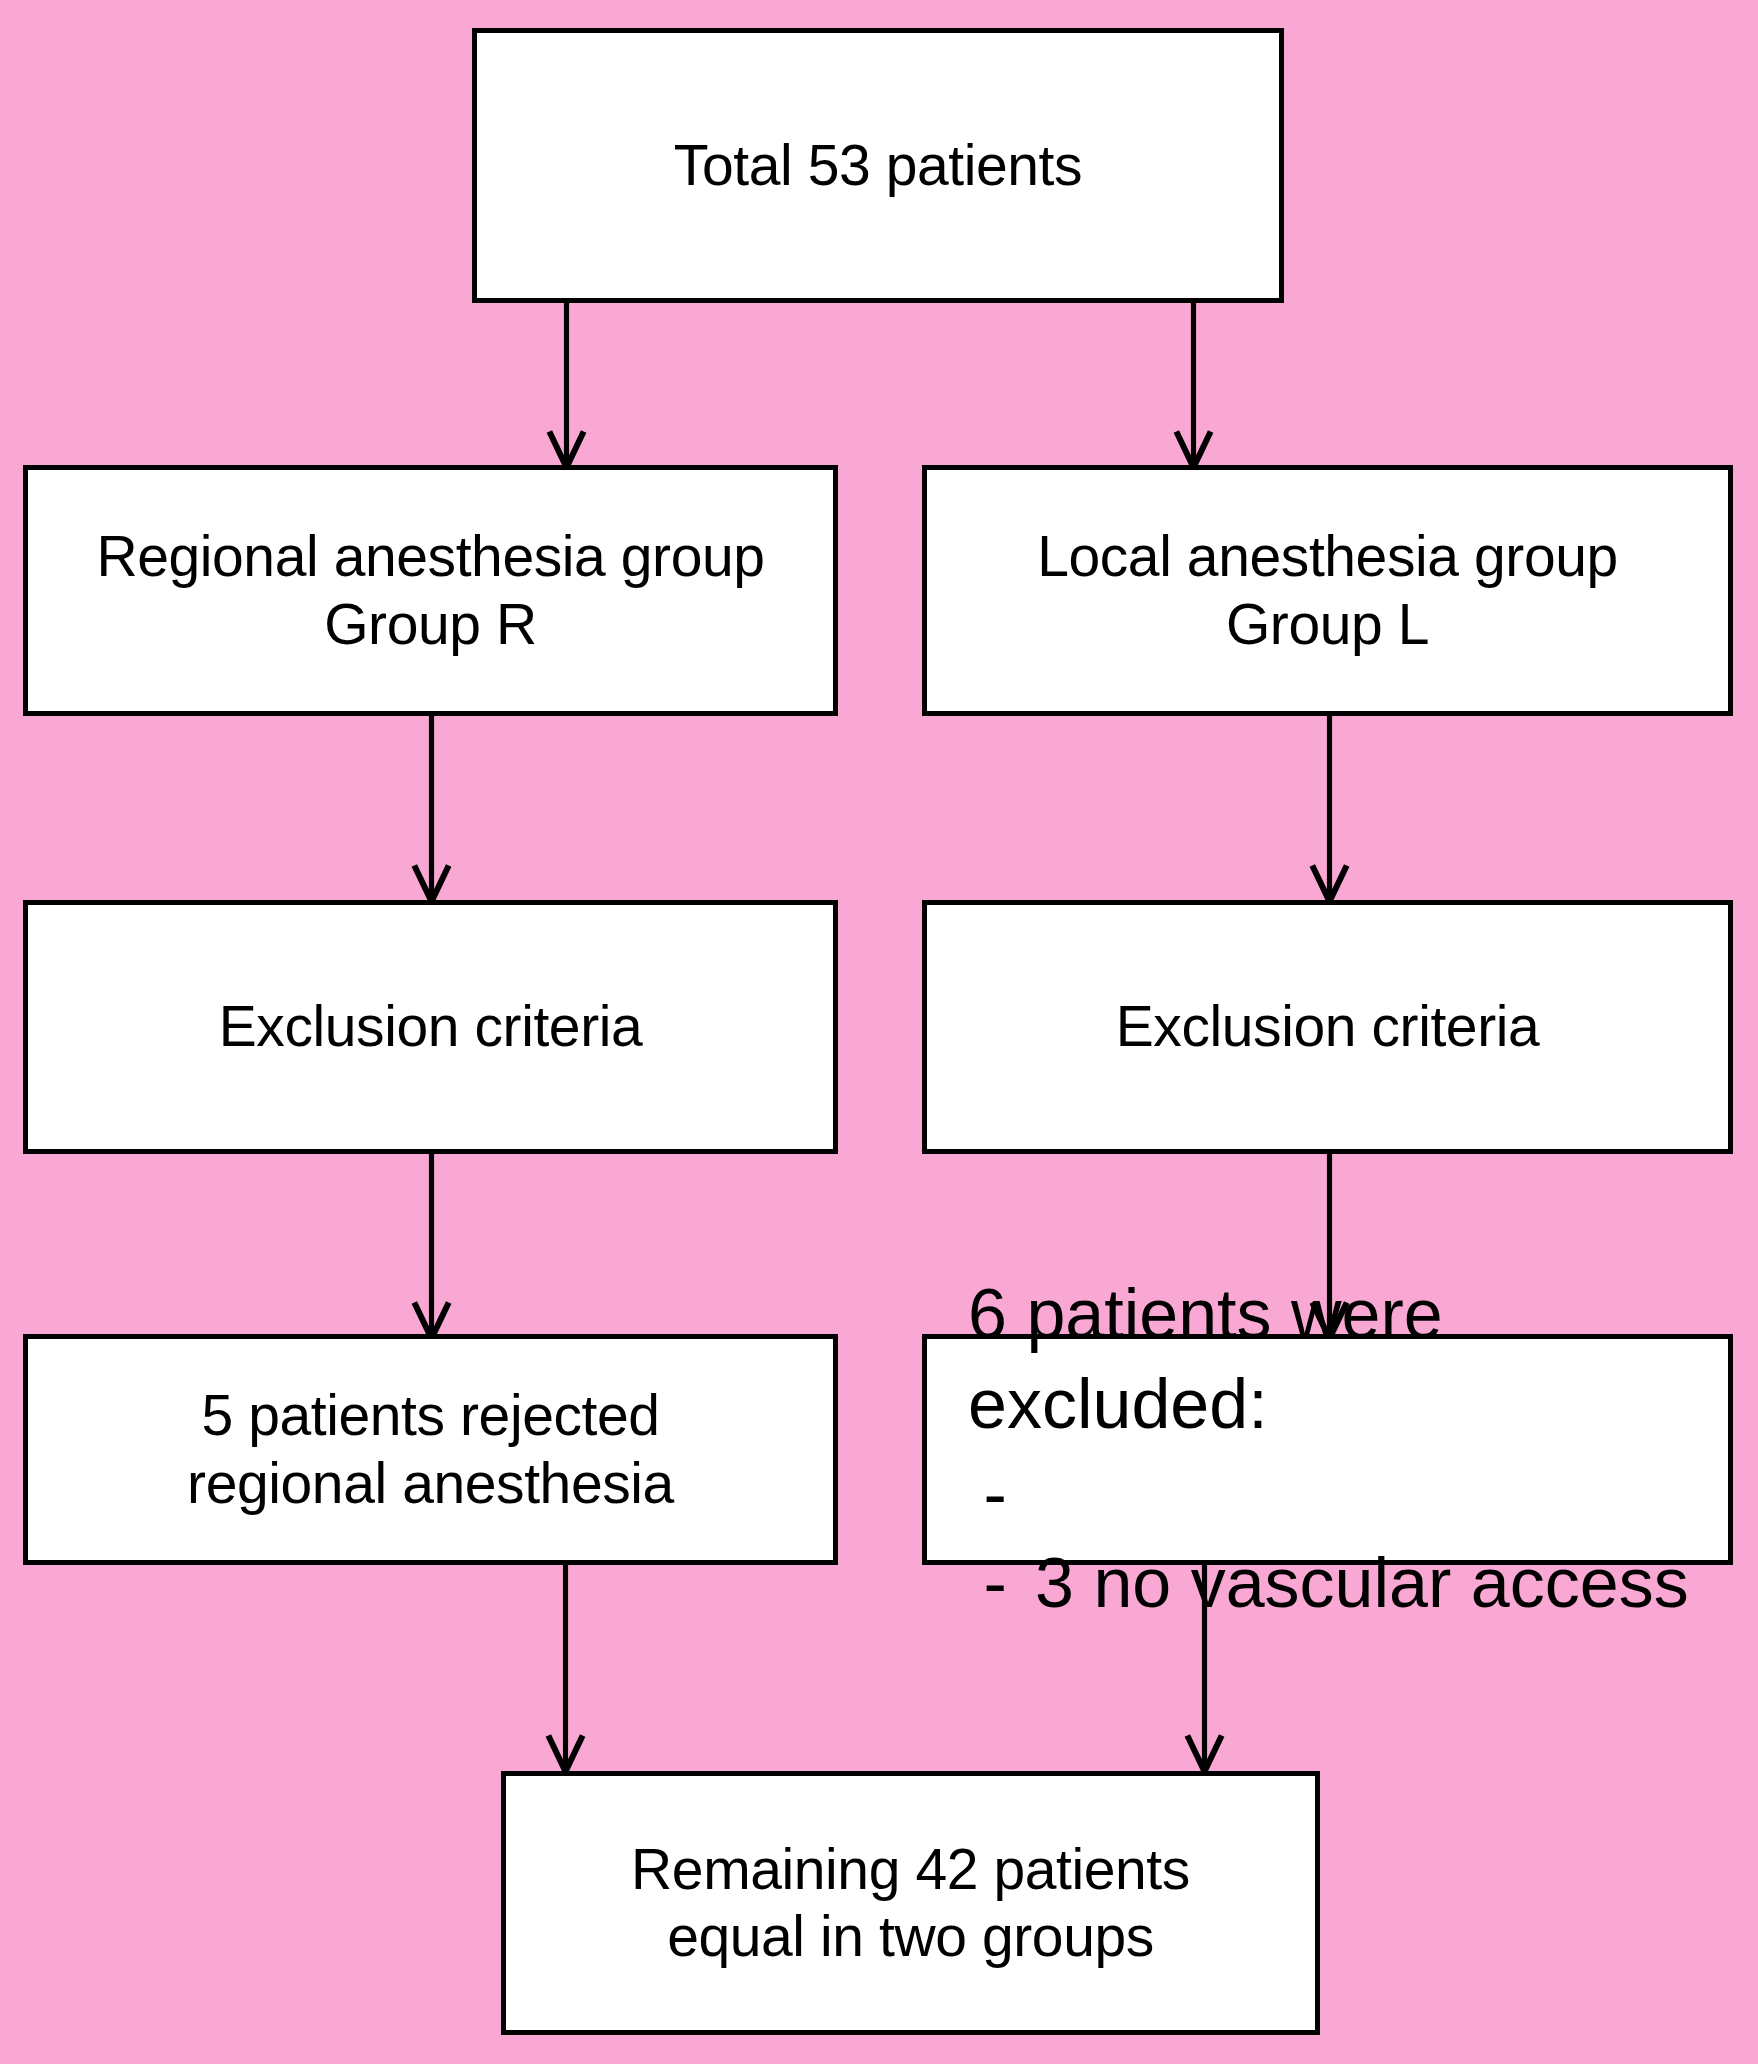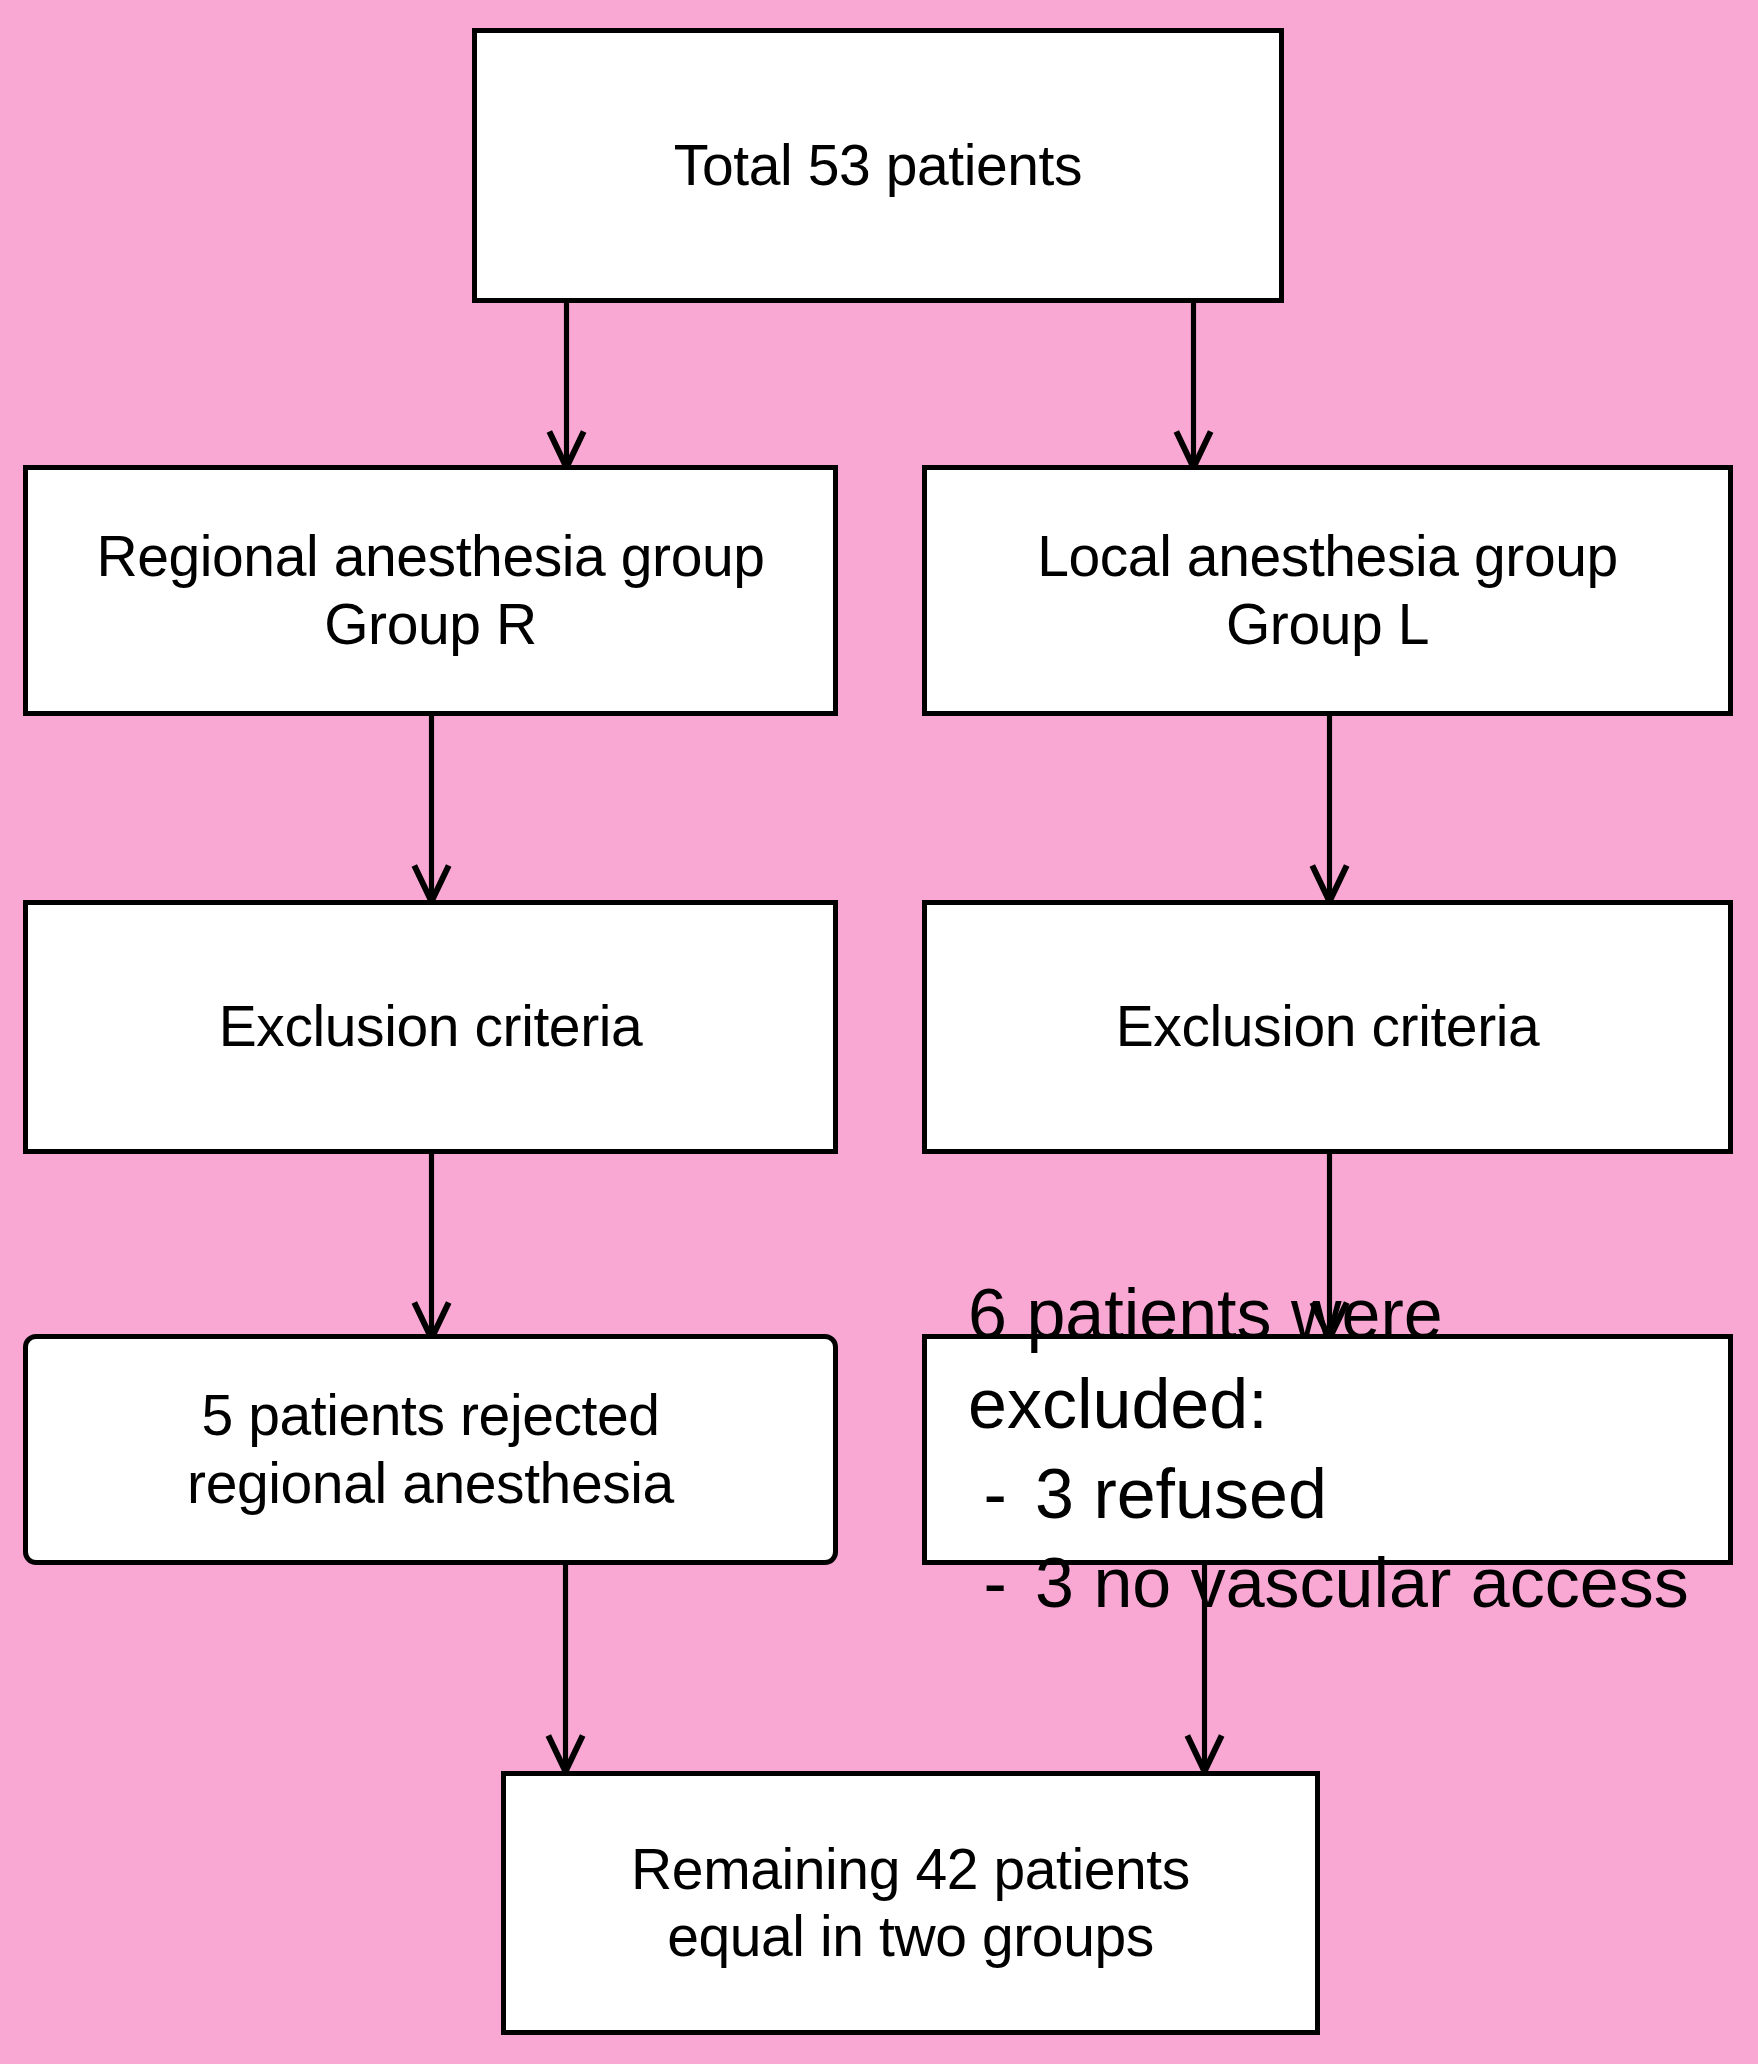--- a/index.html
+++ b/index.html
@@ -121,31 +121,30 @@
     </svg>
   </div>
 
   <div class="connector" style="left:1307px; top:1151px; width:45px; height:191px;">
     <svg width="45" height="191" viewBox="0 0 52 222">
       <line x1="26" y1="0" x2="26" y2="216" stroke="#000" stroke-width="6"></line>
       <polyline points="6,176 26,218 46,176" fill="none" stroke="#000" stroke-width="7"></polyline>
     </svg>
   </div>
 
-  <div class="node" style="left:23px; top:1334px; width:815px; height:231px;border-radius:13px;">
+  <div class="node" style="left:23px; top:1334px; width:815px; height:231px;">
     <div class="label">5 patients rejected
 regional anesthesia</div>
   </div>
 
   <div class="node left-align" style="left:922px; top:1334px; width:811px; height:231px;">
     <div class="bullet-list">
       <div>6 patients were excluded:</div>
       <div class="bullet-row">
         <span class="bullet-dash">-</span>
-        <span>3 refused</span>
       </div>
       <div class="bullet-row">
         <span class="bullet-dash">-</span>
         <span>3 no vascular access</span>
       </div>
     </div>
   </div>
 
   <div class="connector" style="left:543px; top:1562px; width:45px; height:213px;">
     <svg width="45" height="213" viewBox="0 0 52 248">

